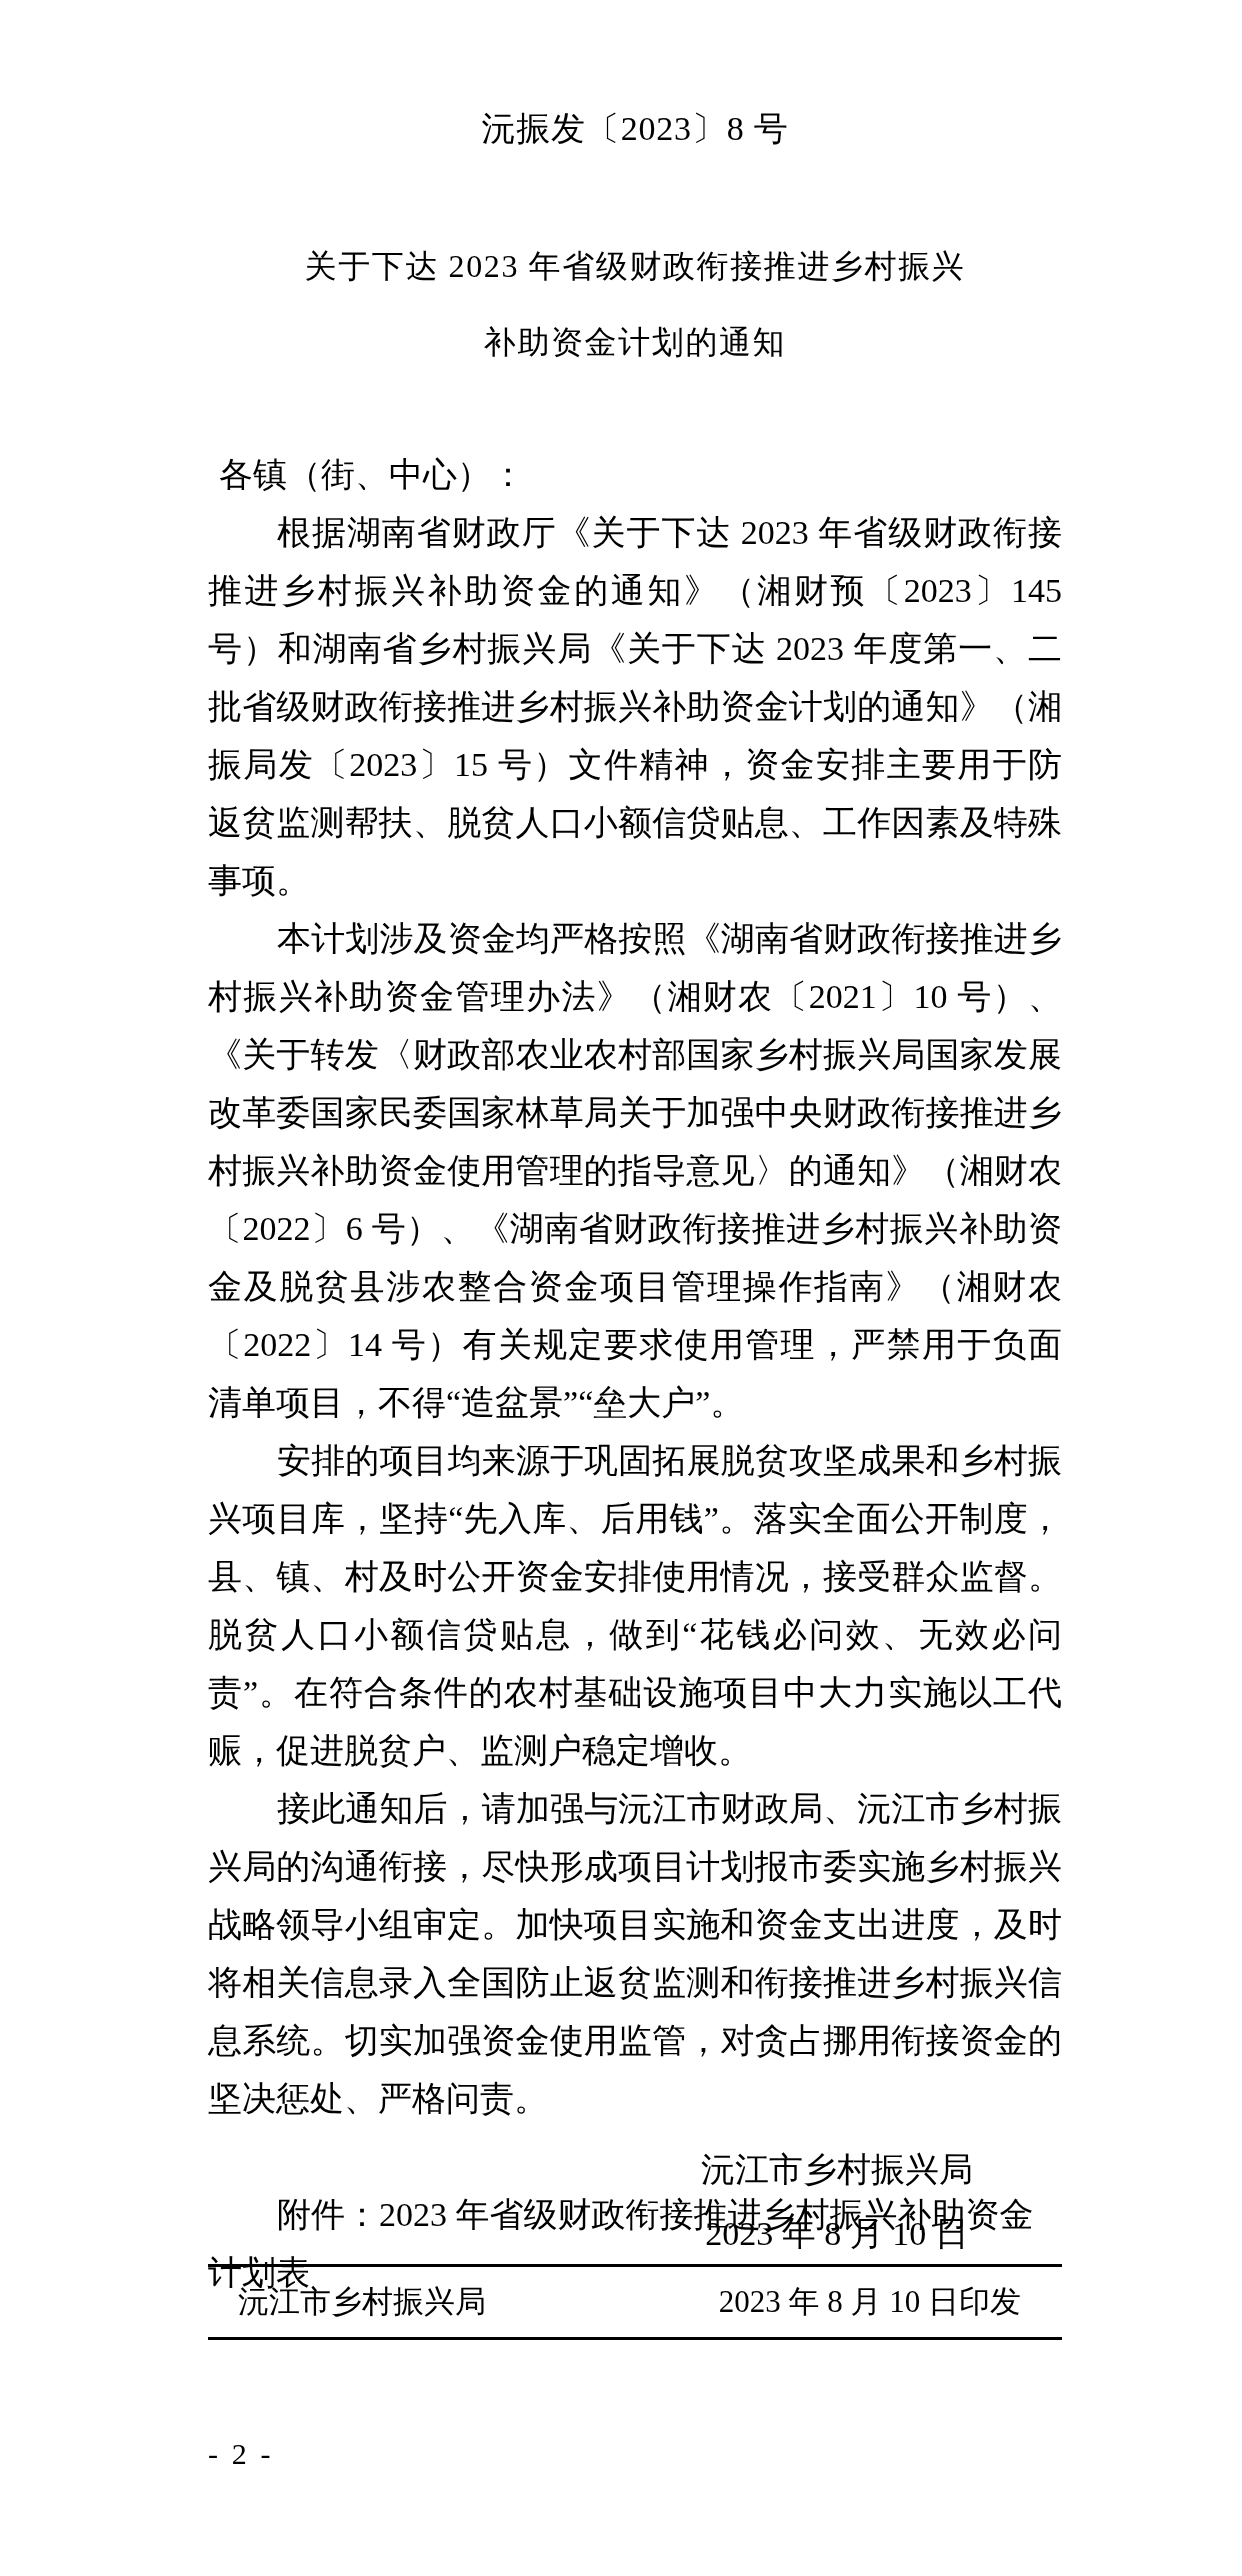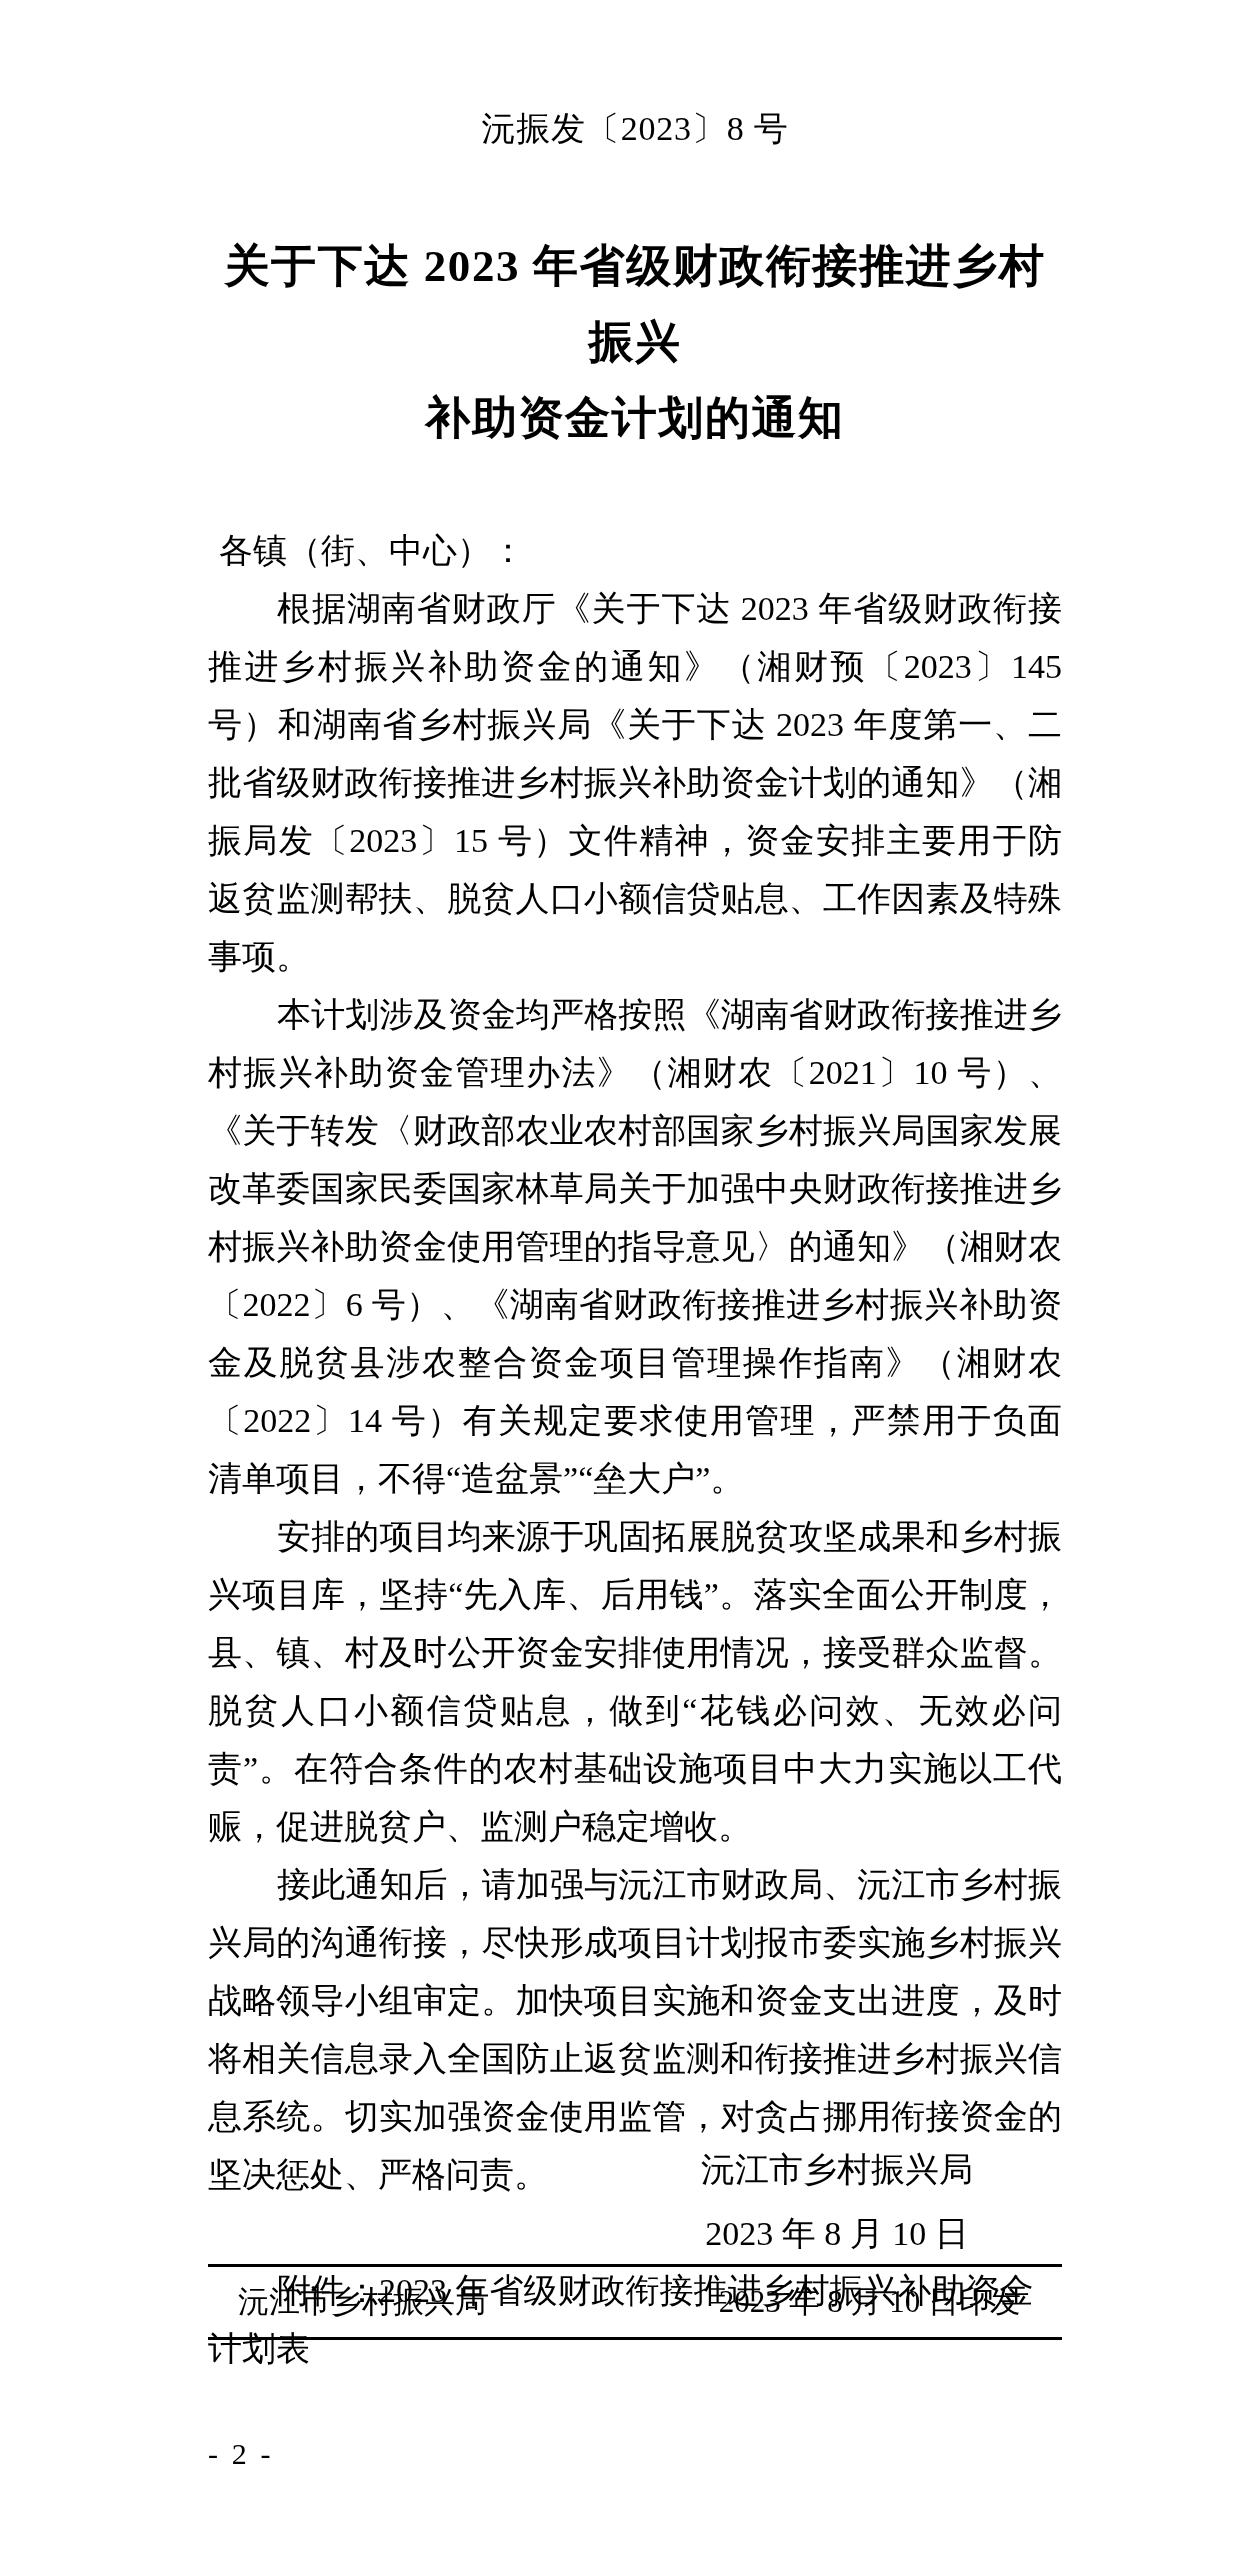--- a/index.html
+++ b/index.html
@@ -20,22 +20,22 @@
     overflow: hidden;
   }
   .doc-number {
     text-align: center;
     font-size: 34px;
     line-height: 36px;
     letter-spacing: 0.8px;
   }
   .title {
     margin: 81px 0 0 0;
-    font-size: 45px;
-    font-weight: bold;
+    font-size: 32px;
+    font-weight: normal;
     line-height: 76px;
     text-align: center;
     white-space: pre-line;
     letter-spacing: 1.6px;
   }
   .body-block {
     margin-top: 66px;
     font-size: 34px;
     line-height: 58px;
     text-align: justify;

